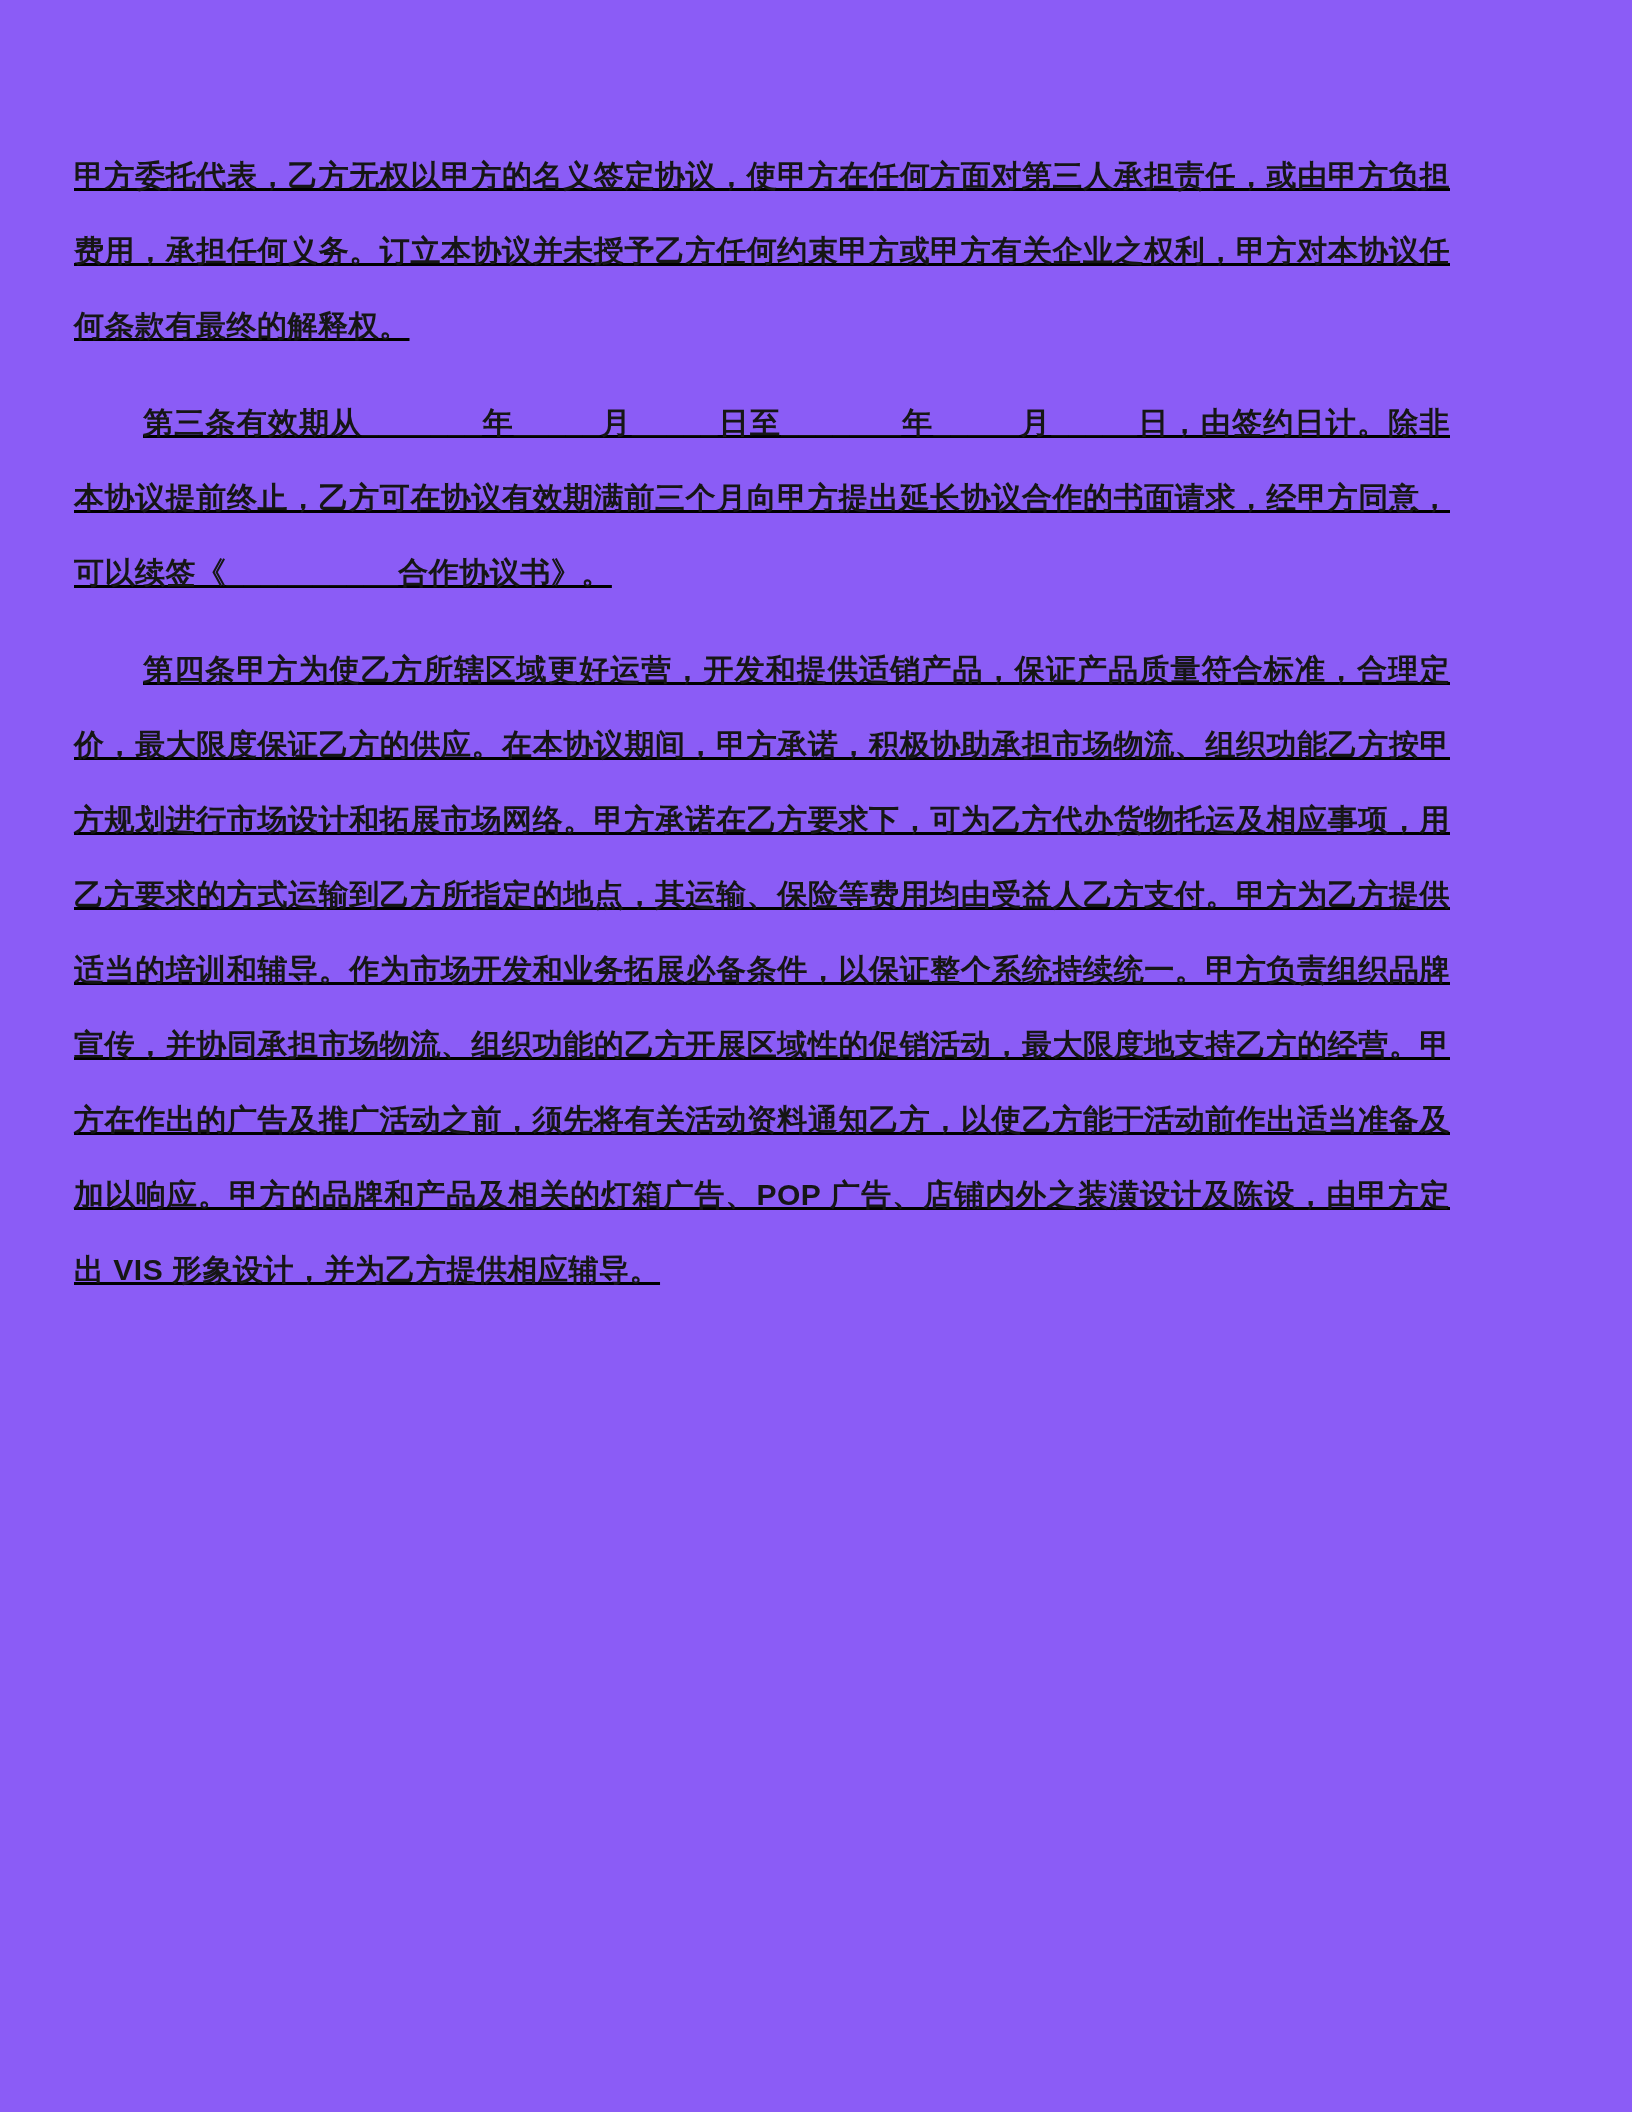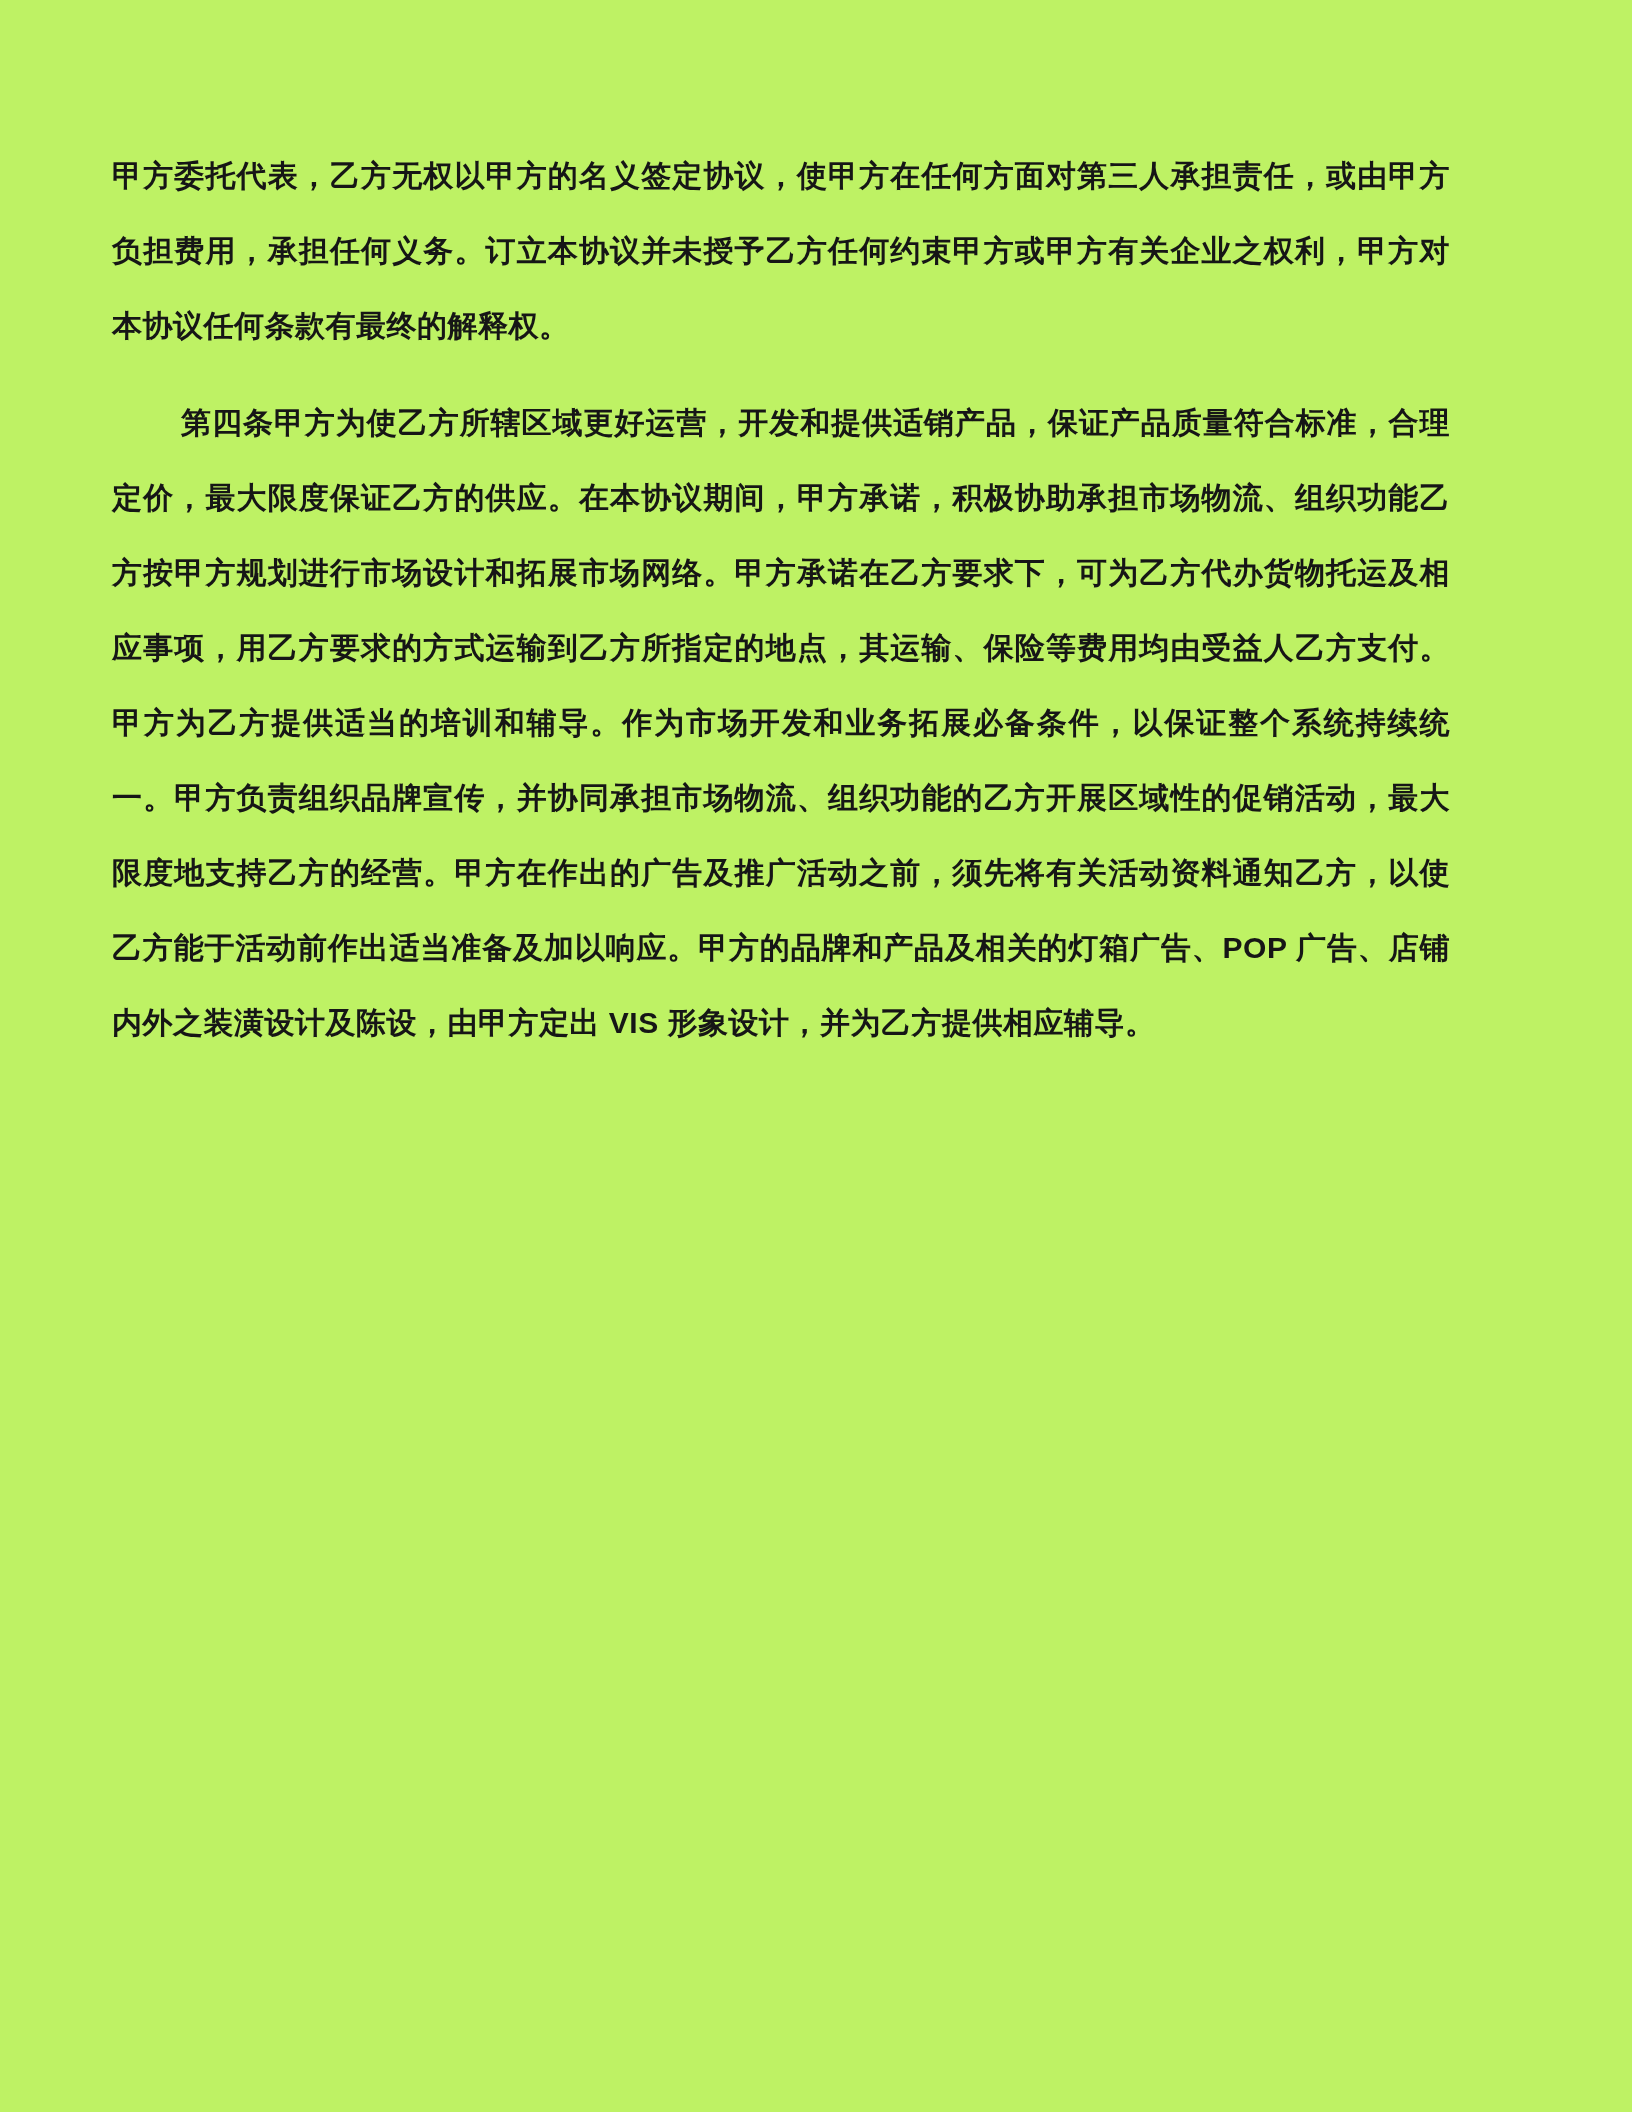--- a/index.html
+++ b/index.html
@@ -10,22 +10,23 @@
   body {
     width: 1632px;
     height: 2112px;
     font-family: "Liberation Sans", "DejaVu Sans", sans-serif;
     overflow: hidden;
   }
   .page {
     box-sizing: border-box;
     width: 1632px;
     height: 2112px;
-    background: #bef264;
-    padding: 138px 182px 120px 112px;
+    background: #8b5cf6;
+    padding: 138px 182px 120px 74px;
+    text-decoration: underline;
   }
   .doc-body p {
     margin: 0;
     padding: 0;
     font-size: 30px;
     font-weight: 700;
     color: #161616;
     line-height: 75px;
     text-align: justify;
     letter-spacing: 0.5px;
@@ -37,15 +38,16 @@
   .doc-body p.indented {
     text-indent: 2.3em;
   }
 </style>
 </head>
 <body>
 
 <div class="page">
   <div class="doc-body">
     <p>甲方委托代表，乙方无权以甲方的名义签定协议，使甲方在任何方面对第三人承担责任，或由甲方负担费用，承担任何义务。订立本协议并未授予乙方任何约束甲方或甲方有关企业之权利，甲方对本协议任何条款有最终的解释权。</p>
+    <p class="indented">第三条有效期从_______年_____月_____日至_______年_____月_____日，由签约日计。除非本协议提前终止，乙方可在协议有效期满前三个月向甲方提出延长协议合作的书面请求，经甲方同意，可以续签《__________合作协议书》。</p>
     <p class="indented">第四条甲方为使乙方所辖区域更好运营，开发和提供适销产品，保证产品质量符合标准，合理定价，最大限度保证乙方的供应。在本协议期间，甲方承诺，积极协助承担市场物流、组织功能乙方按甲方规划进行市场设计和拓展市场网络。甲方承诺在乙方要求下，可为乙方代办货物托运及相应事项，用乙方要求的方式运输到乙方所指定的地点，其运输、保险等费用均由受益人乙方支付。甲方为乙方提供适当的培训和辅导。作为市场开发和业务拓展必备条件，以保证整个系统持续统一。甲方负责组织品牌宣传，并协同承担市场物流、组织功能的乙方开展区域性的促销活动，最大限度地支持乙方的经营。甲方在作出的广告及推广活动之前，须先将有关活动资料通知乙方，以使乙方能于活动前作出适当准备及加以响应。甲方的品牌和产品及相关的灯箱广告、POP 广告、店铺内外之装潢设计及陈设，由甲方定出 VIS 形象设计，并为乙方提供相应辅导。</p>
   </div>
 </div>
 
 </body></html>

